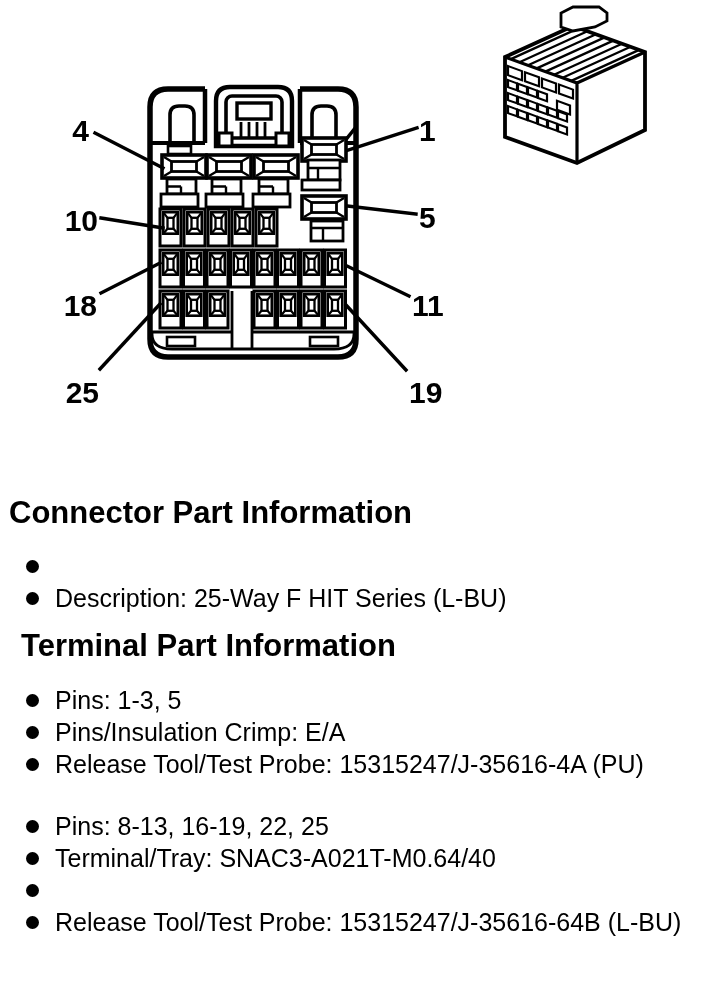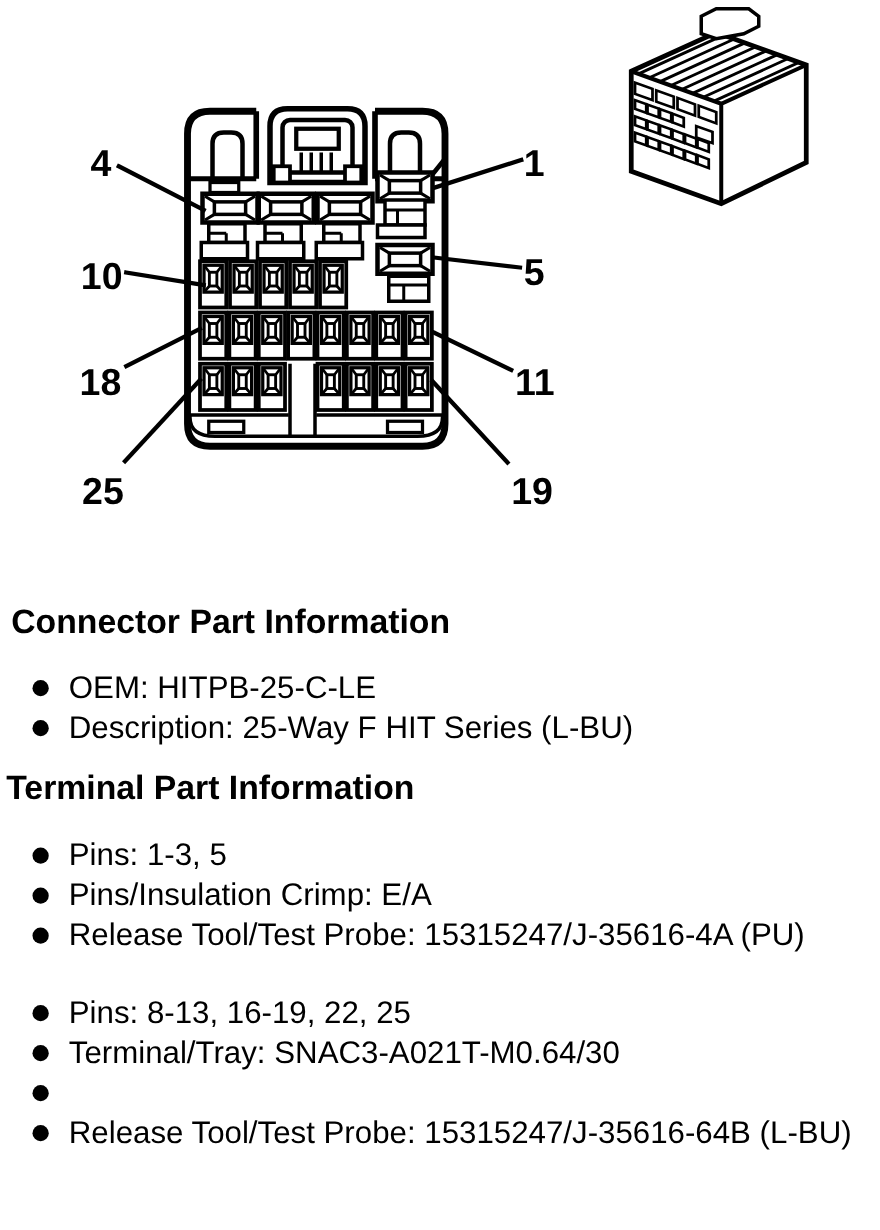--- a/index.html
+++ b/index.html
@@ -1,21 +1,21 @@
 <!DOCTYPE html>
 <html><head>
 <meta charset="utf-8">
 <style>
   html,body{margin:0;padding:0;background:#fff;}
   .page{position:relative;width:704px;height:984px;background:#fff;overflow:hidden;
         font-family:"Liberation Sans",sans-serif;color:#000;}
   .front-view{position:absolute;left:0;top:0;width:470px;height:445px;}
   .iso-view{position:absolute;left:495px;top:3px;width:212px;height:168px;}
   .info{position:absolute;left:5px;top:480px;width:694px;}
-  .info h2{margin:0;font-size:27px;line-height:34px;font-weight:700;}
+  .info h2{margin:16px;font-size:31px;line-height:34px;font-weight:700;}
   .info h2.first{margin-left:4px;}
   .info h2.second{margin-top:15px;}
   .info ul{margin:0;padding:0;list-style:none;}
   ul.group-a{margin-top:20px;}
   ul.group-b{margin-top:21px;}
   ul.group-c{margin-top:30px;}
   .info li{display:flex;align-items:center;height:32px;padding-left:21px;}
   .bullet{width:13px;height:13px;border-radius:50%;background:#000;margin-right:16px;flex:none;}
   .txt{font-size:25px;line-height:32px;white-space:nowrap;}
   svg .ln{stroke:#000;fill:none;}
@@ -183,21 +183,20 @@
       </g>
     </g>
   </svg>
 
   <div class="info">
     <h2 class="first">Connector Part Information</h2>
     <ul class="group-a">
 
     <li>
         <span class="bullet"></span>
-        <span class="txt">OEM: HITPB-25-C-LE</span>
       </li>
         <li>
         <span class="bullet"></span>
         <span class="txt">Description: 25-Way F HIT Series (L-BU)</span>
       </li>
       </ul>
 
     <h2 class="second">Terminal Part Information</h2>
     <ul class="group-b">
 
@@ -215,21 +214,21 @@
       </li>
       </ul>
     <ul class="group-c">
 
     <li>
         <span class="bullet"></span>
         <span class="txt">Pins: 8-13, 16-19, 22, 25</span>
       </li>
         <li>
         <span class="bullet"></span>
-        <span class="txt">Terminal/Tray: SNAC3-A021T-M0.64/30</span>
+        <span class="txt">Terminal/Tray: SNAC3-A021T-M0.64/40</span>
       </li>
         <li>
         <span class="bullet"></span>
       </li>
         <li>
         <span class="bullet"></span>
         <span class="txt">Release Tool/Test Probe: 15315247/J-35616-64B (L-BU)</span>
       </li>
       </ul>
   </div>

